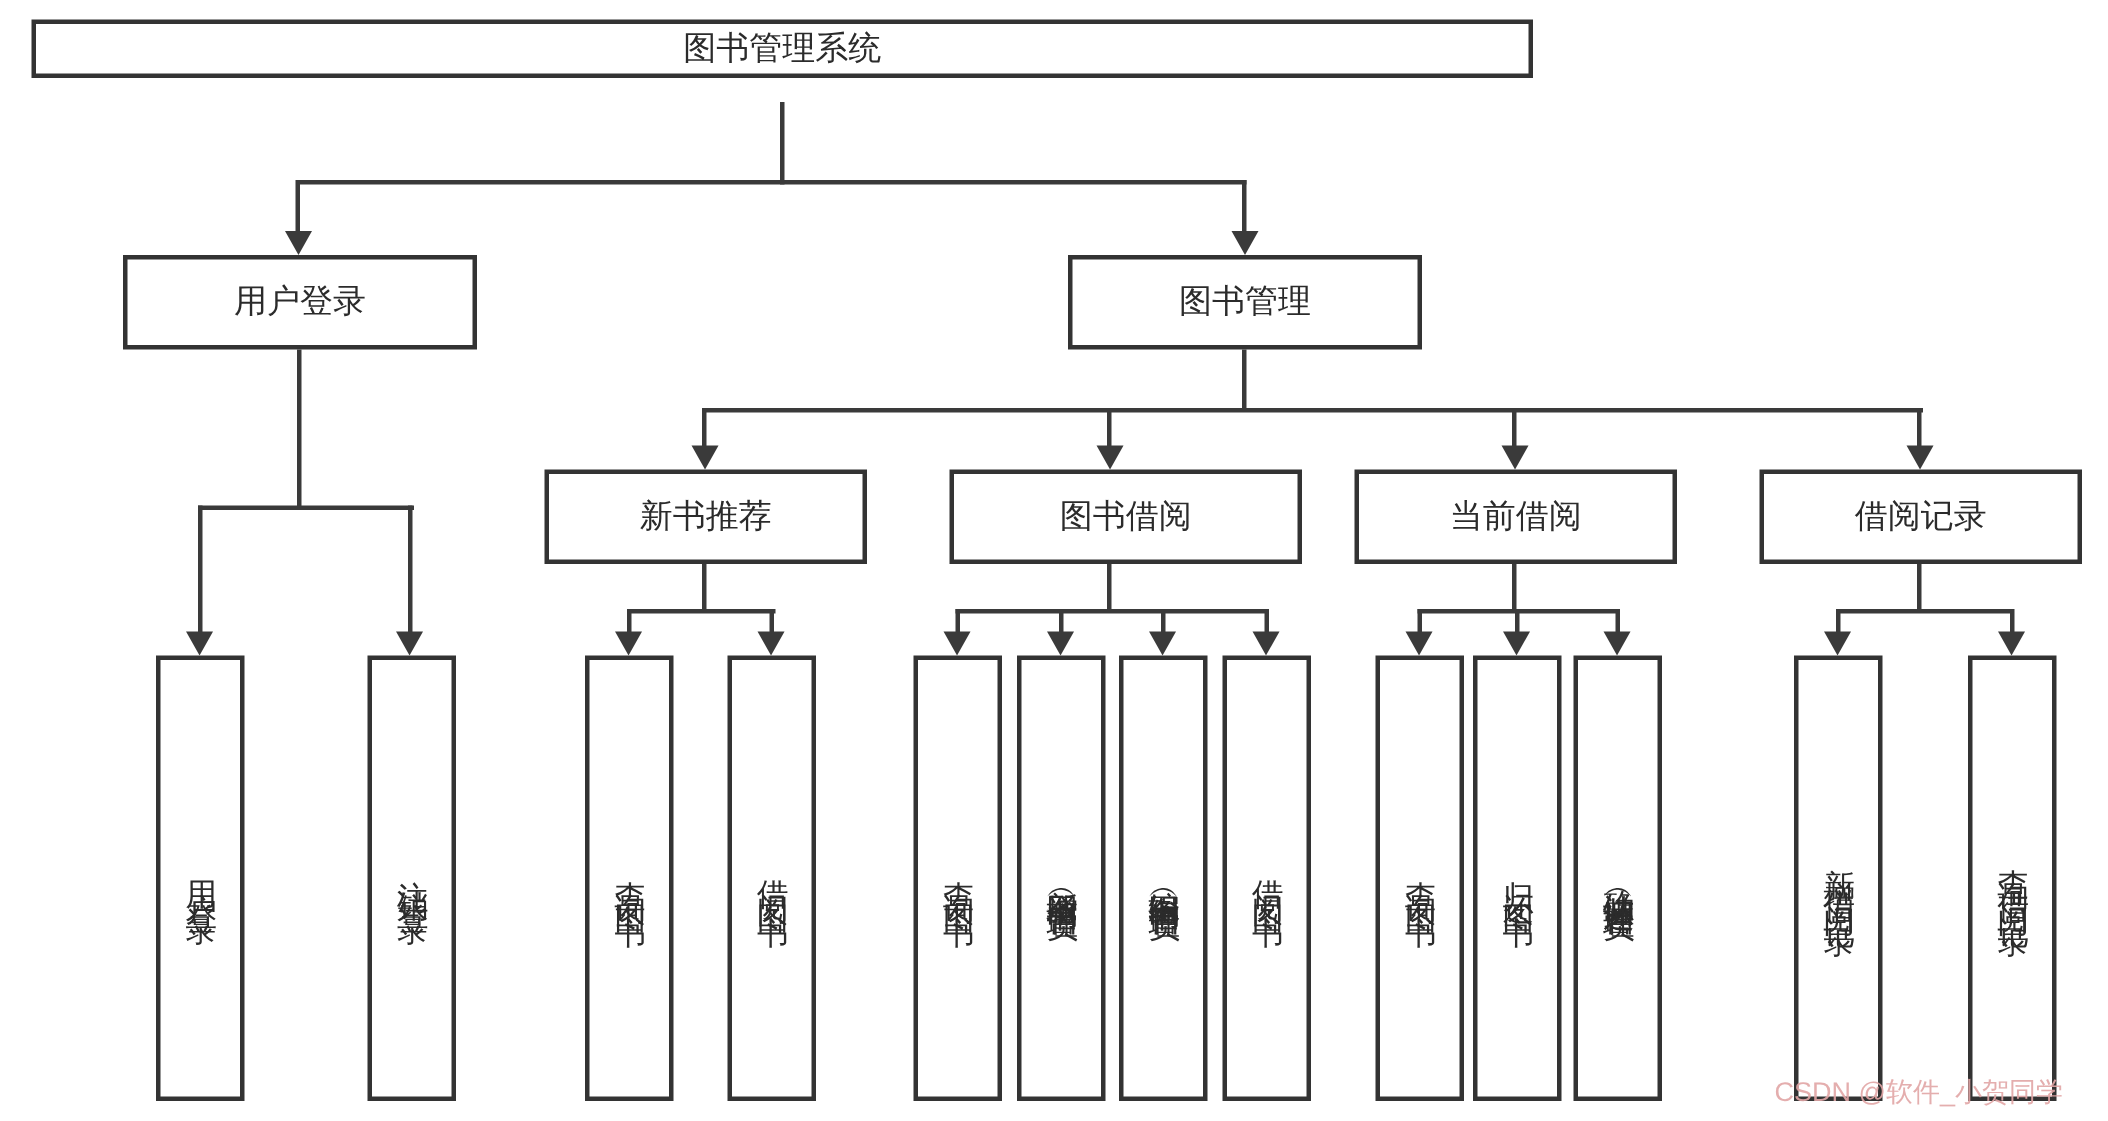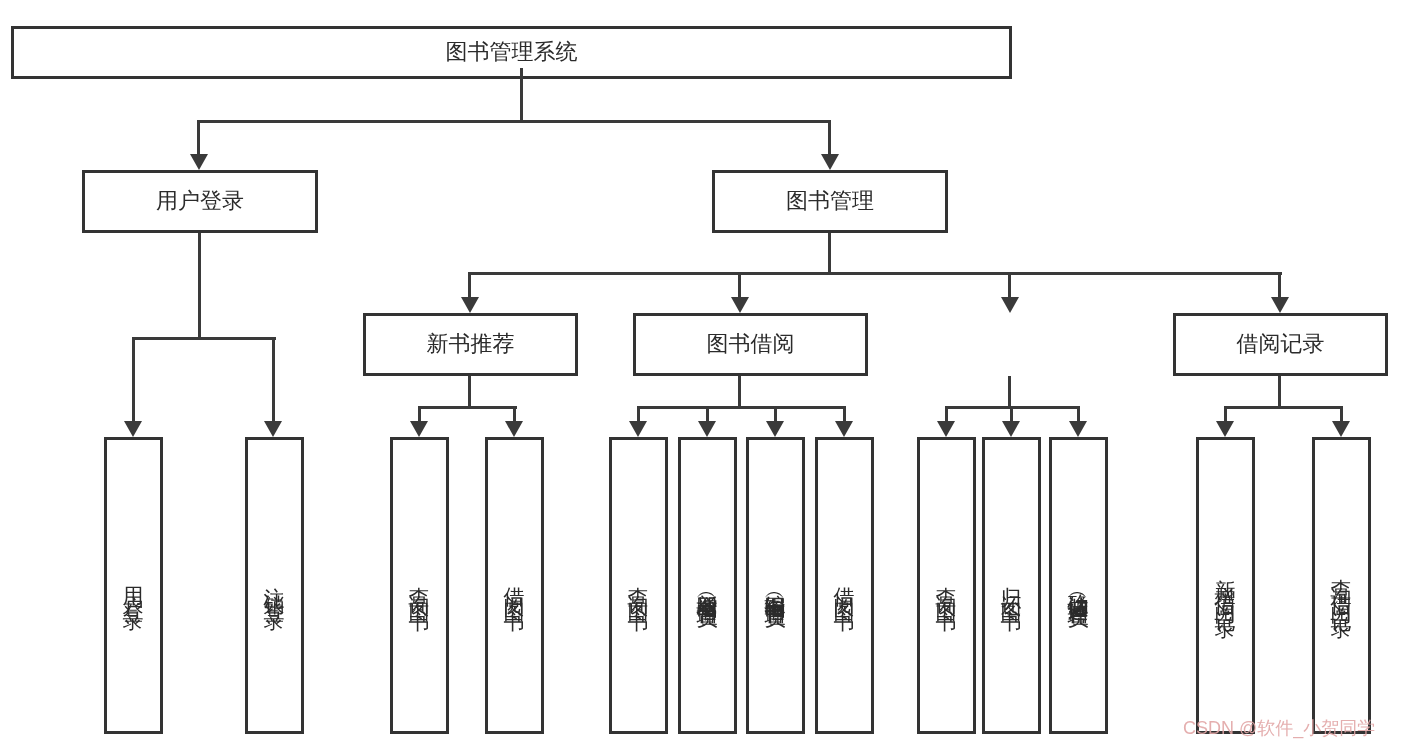--- a/index.html
+++ b/index.html
@@ -30,27 +30,28 @@
   .wm{
     position:absolute;left:1183px;top:716px;z-index:3;
     font-size:18px;color:#e2a6a6;white-space:nowrap;opacity:.9;
   }
 </style>
 </head>
 <body>
 
 <div id="canvas">
 
-  <div class="box" style="left:11px;top:13px;width:1001px;height:53px;margin-top:13px;">图书管理系统</div>
+  <div class="box" style="left:21px;top:13px;width:1001px;height:39px;">图书管理系统</div>
 
   <div class="box" style="left:82px;top:170px;width:236px;height:63px;">用户登录</div>
   <div class="box" style="left:712px;top:170px;width:236px;height:63px;">图书管理</div>
 
   <div class="box" style="left:363px;top:313px;width:215px;height:63px;">新书推荐</div>
   <div class="box" style="left:633px;top:313px;width:235px;height:63px;">图书借阅</div>
+  <div class="box" style="left:903px;top:313px;width:215px;height:63px;">当前借阅</div>
   <div class="box" style="left:1173px;top:313px;width:215px;height:63px;">借阅记录</div>
 
   <div class="box vbox vs" style="left:104px;top:437px;width:59px;height:297px;">用户登录</div>
   <div class="box vbox vs" style="left:245px;top:437px;width:59px;height:297px;">注销登录</div>
 
   <div class="box vbox vs" style="left:390px;top:437px;width:59px;height:297px;">查询图书</div>
   <div class="box vbox vs" style="left:485px;top:437px;width:59px;height:297px;">借阅图书</div>
 
   <div class="box vbox vs" style="left:609px;top:437px;width:59px;height:297px;">查询图书</div>
   <div class="box vbox vl" style="left:678px;top:437px;width:59px;height:297px;">新增图书（管理员）</div>

